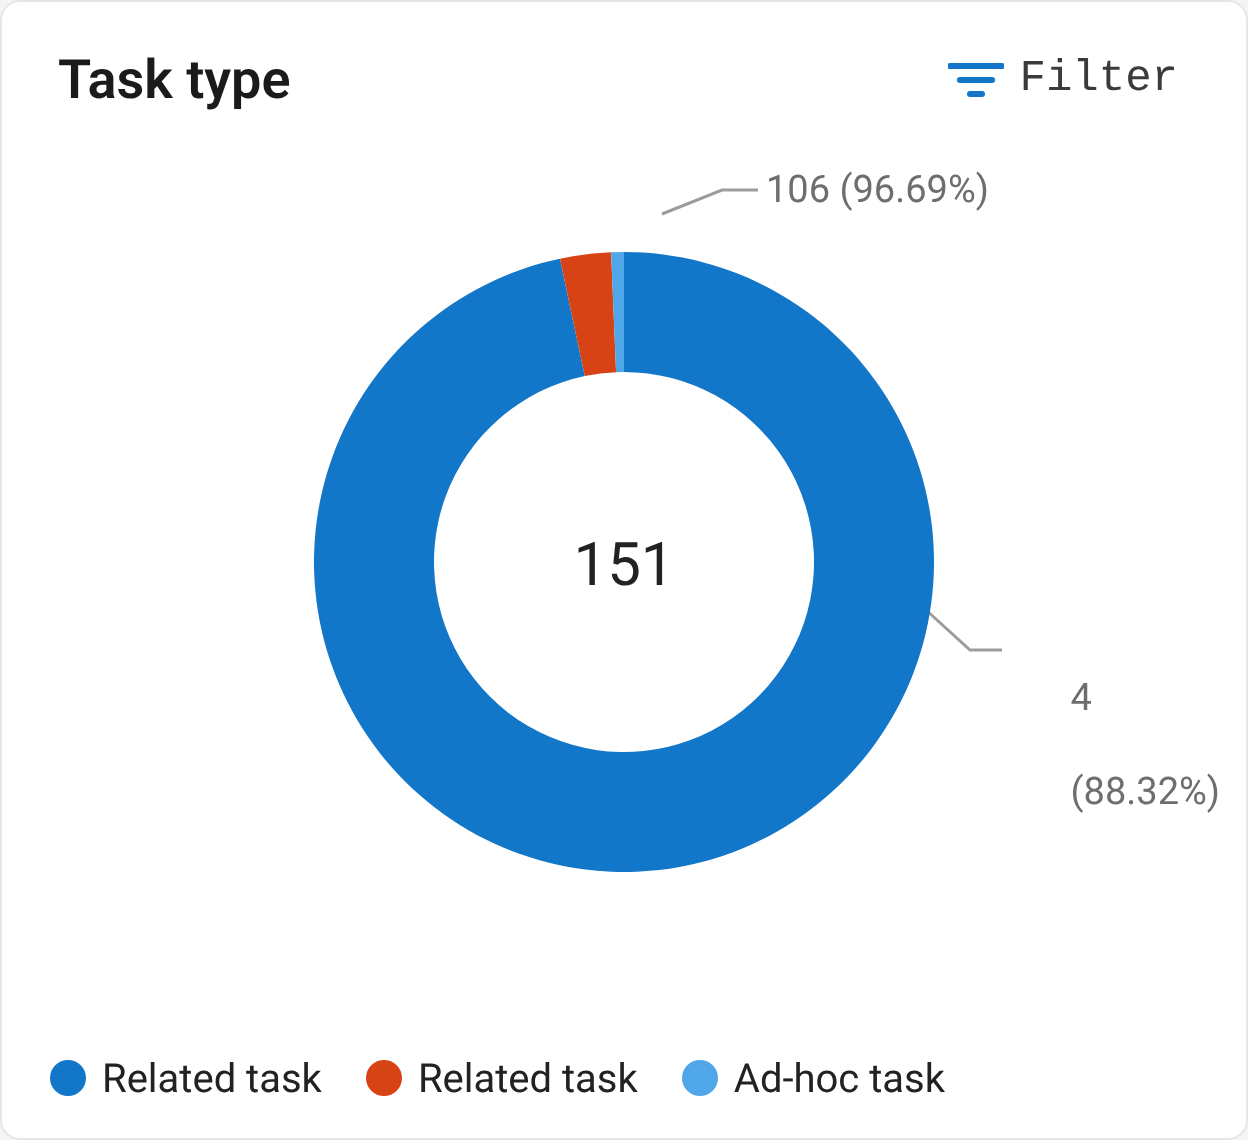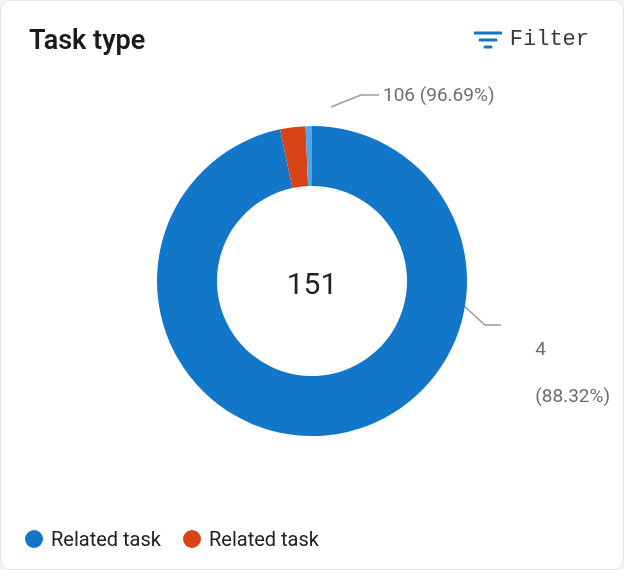--- a/index.html
+++ b/index.html
@@ -140,15 +140,19 @@
 
   <div class="legend">
     <div class="legend-item">
       <span class="swatch" id="sw-planned" style="background: rgb(18, 118, 201);"></span>
       <span>Related task</span>
     </div>
     <div class="legend-item">
       <span class="swatch" id="sw-related" style="background: rgb(216, 67, 21);"></span>
       <span>Related task</span>
     </div>
+    <div class="legend-item">
+      <span class="swatch" id="sw-adhoc" style="background: rgb(79, 167, 234);"></span>
+      <span>Ad-hoc task</span>
+    </div>
   </div>
 
 </div>
 
 </body></html>

